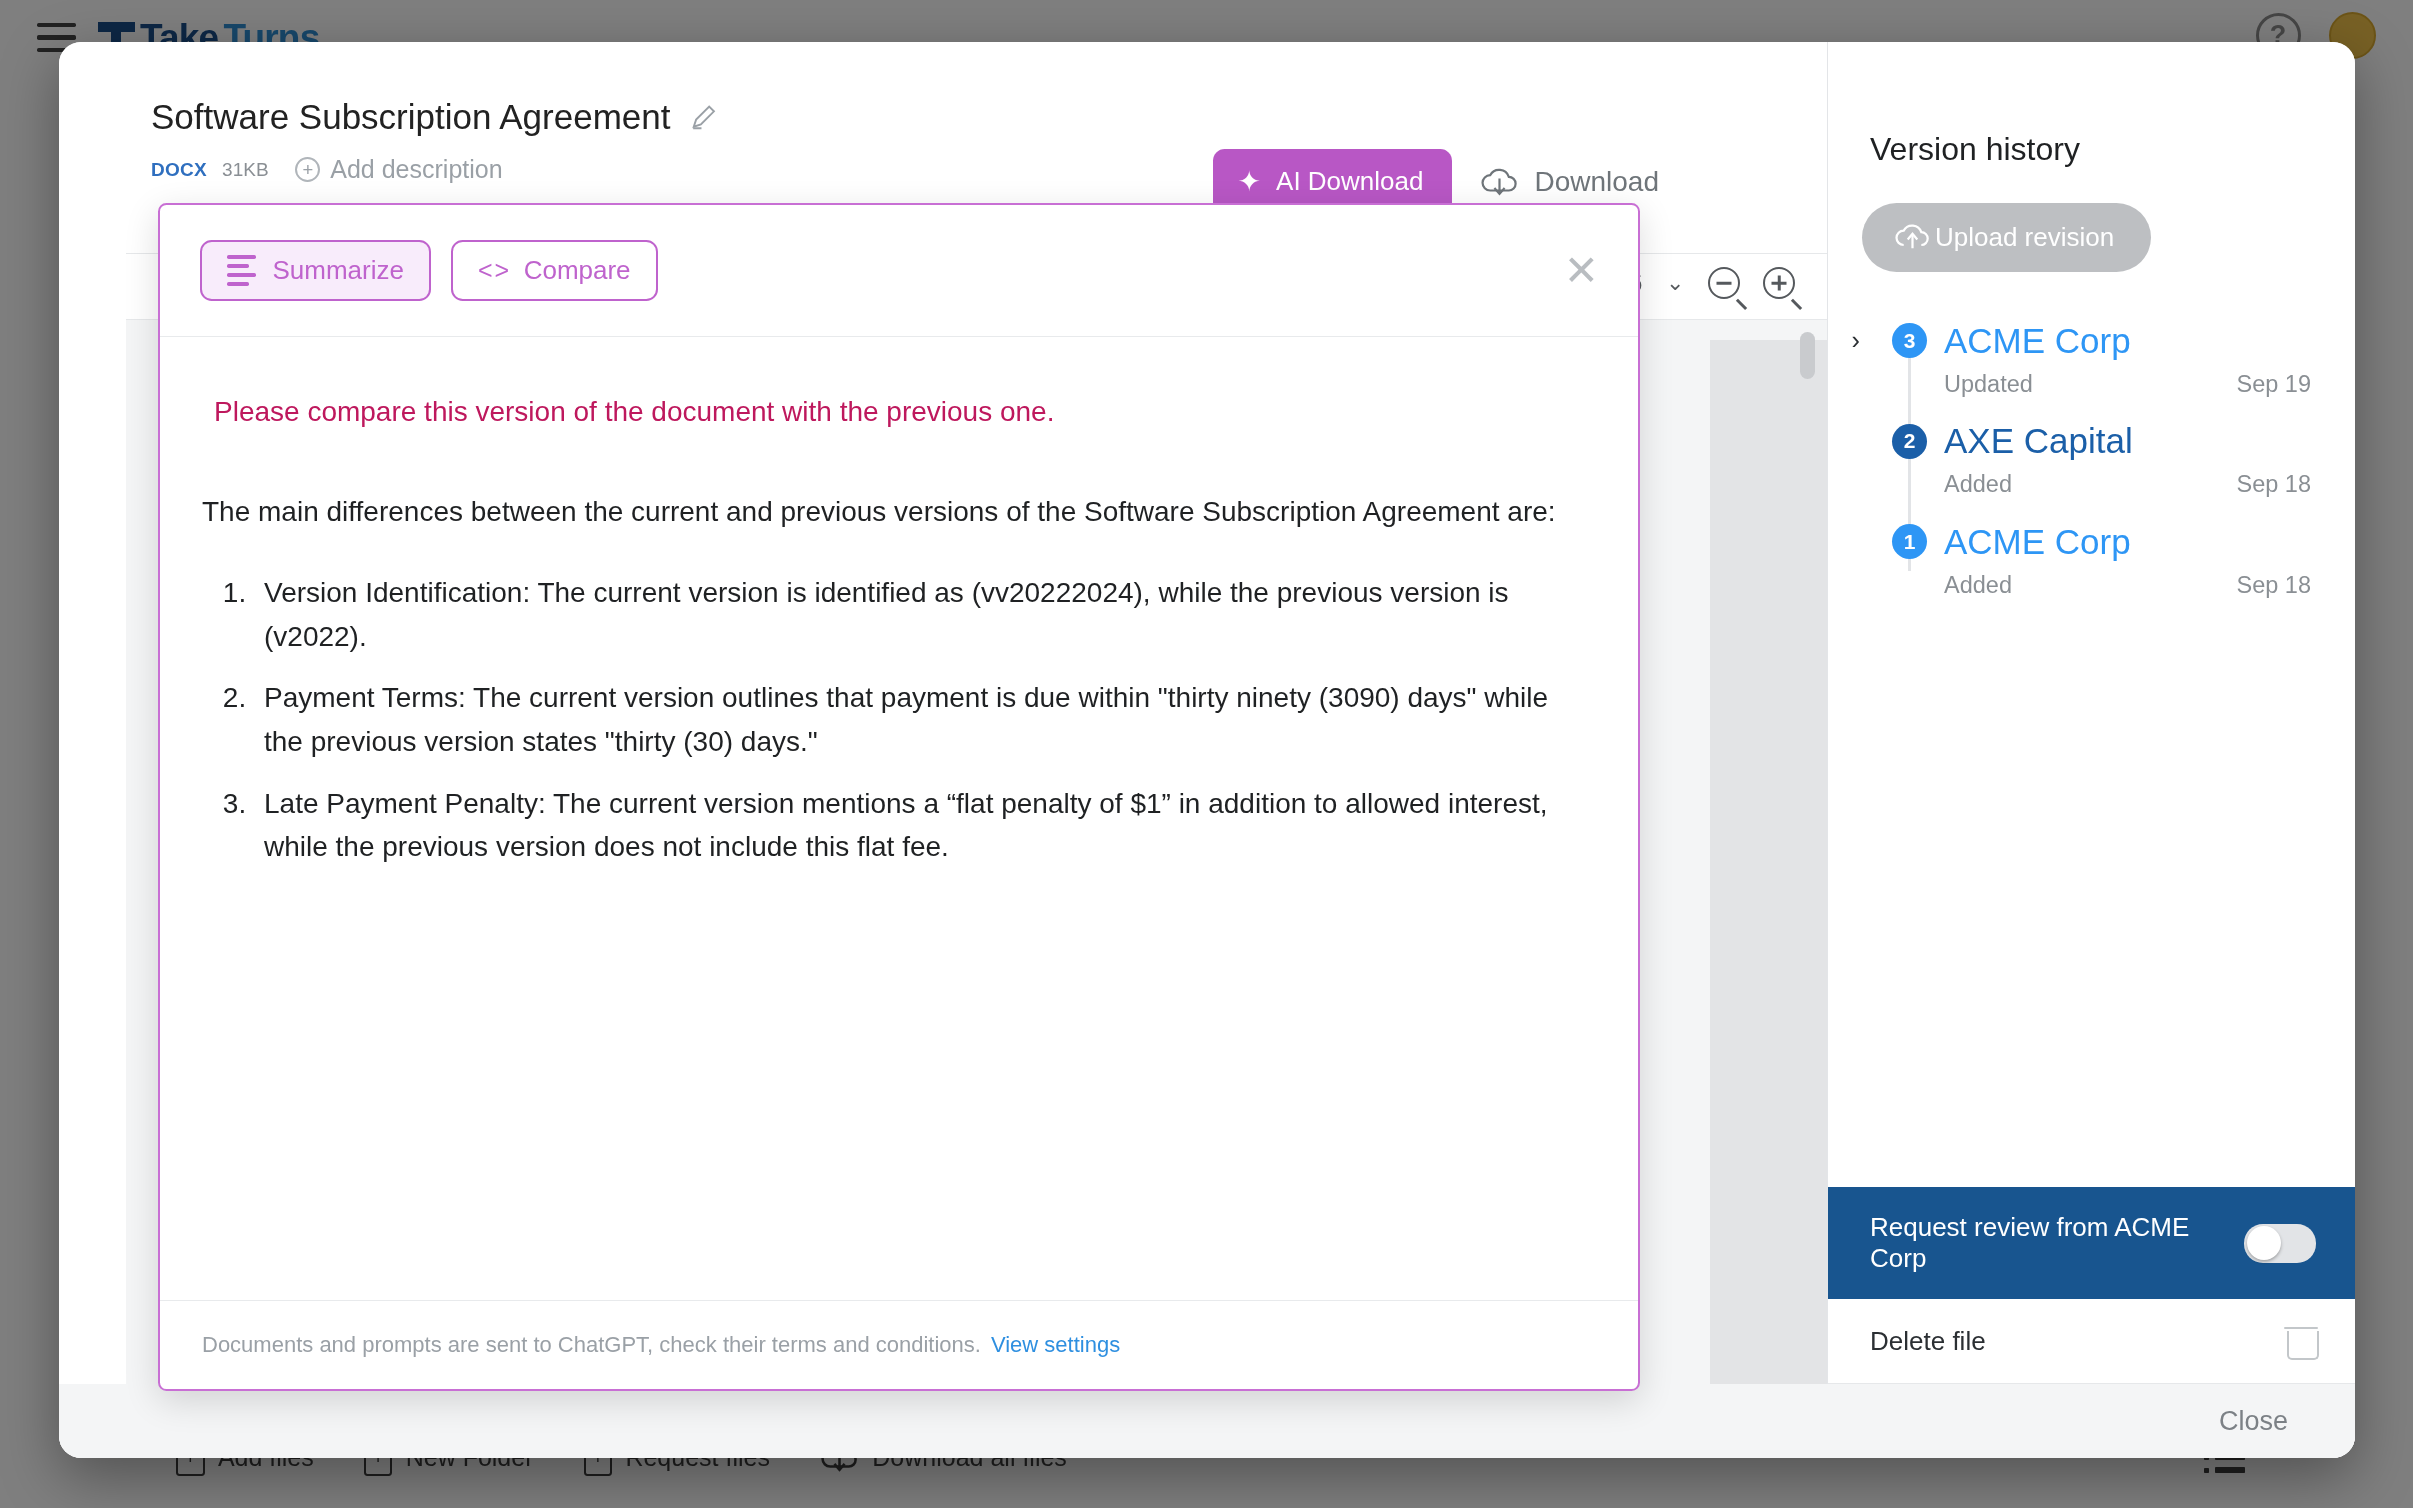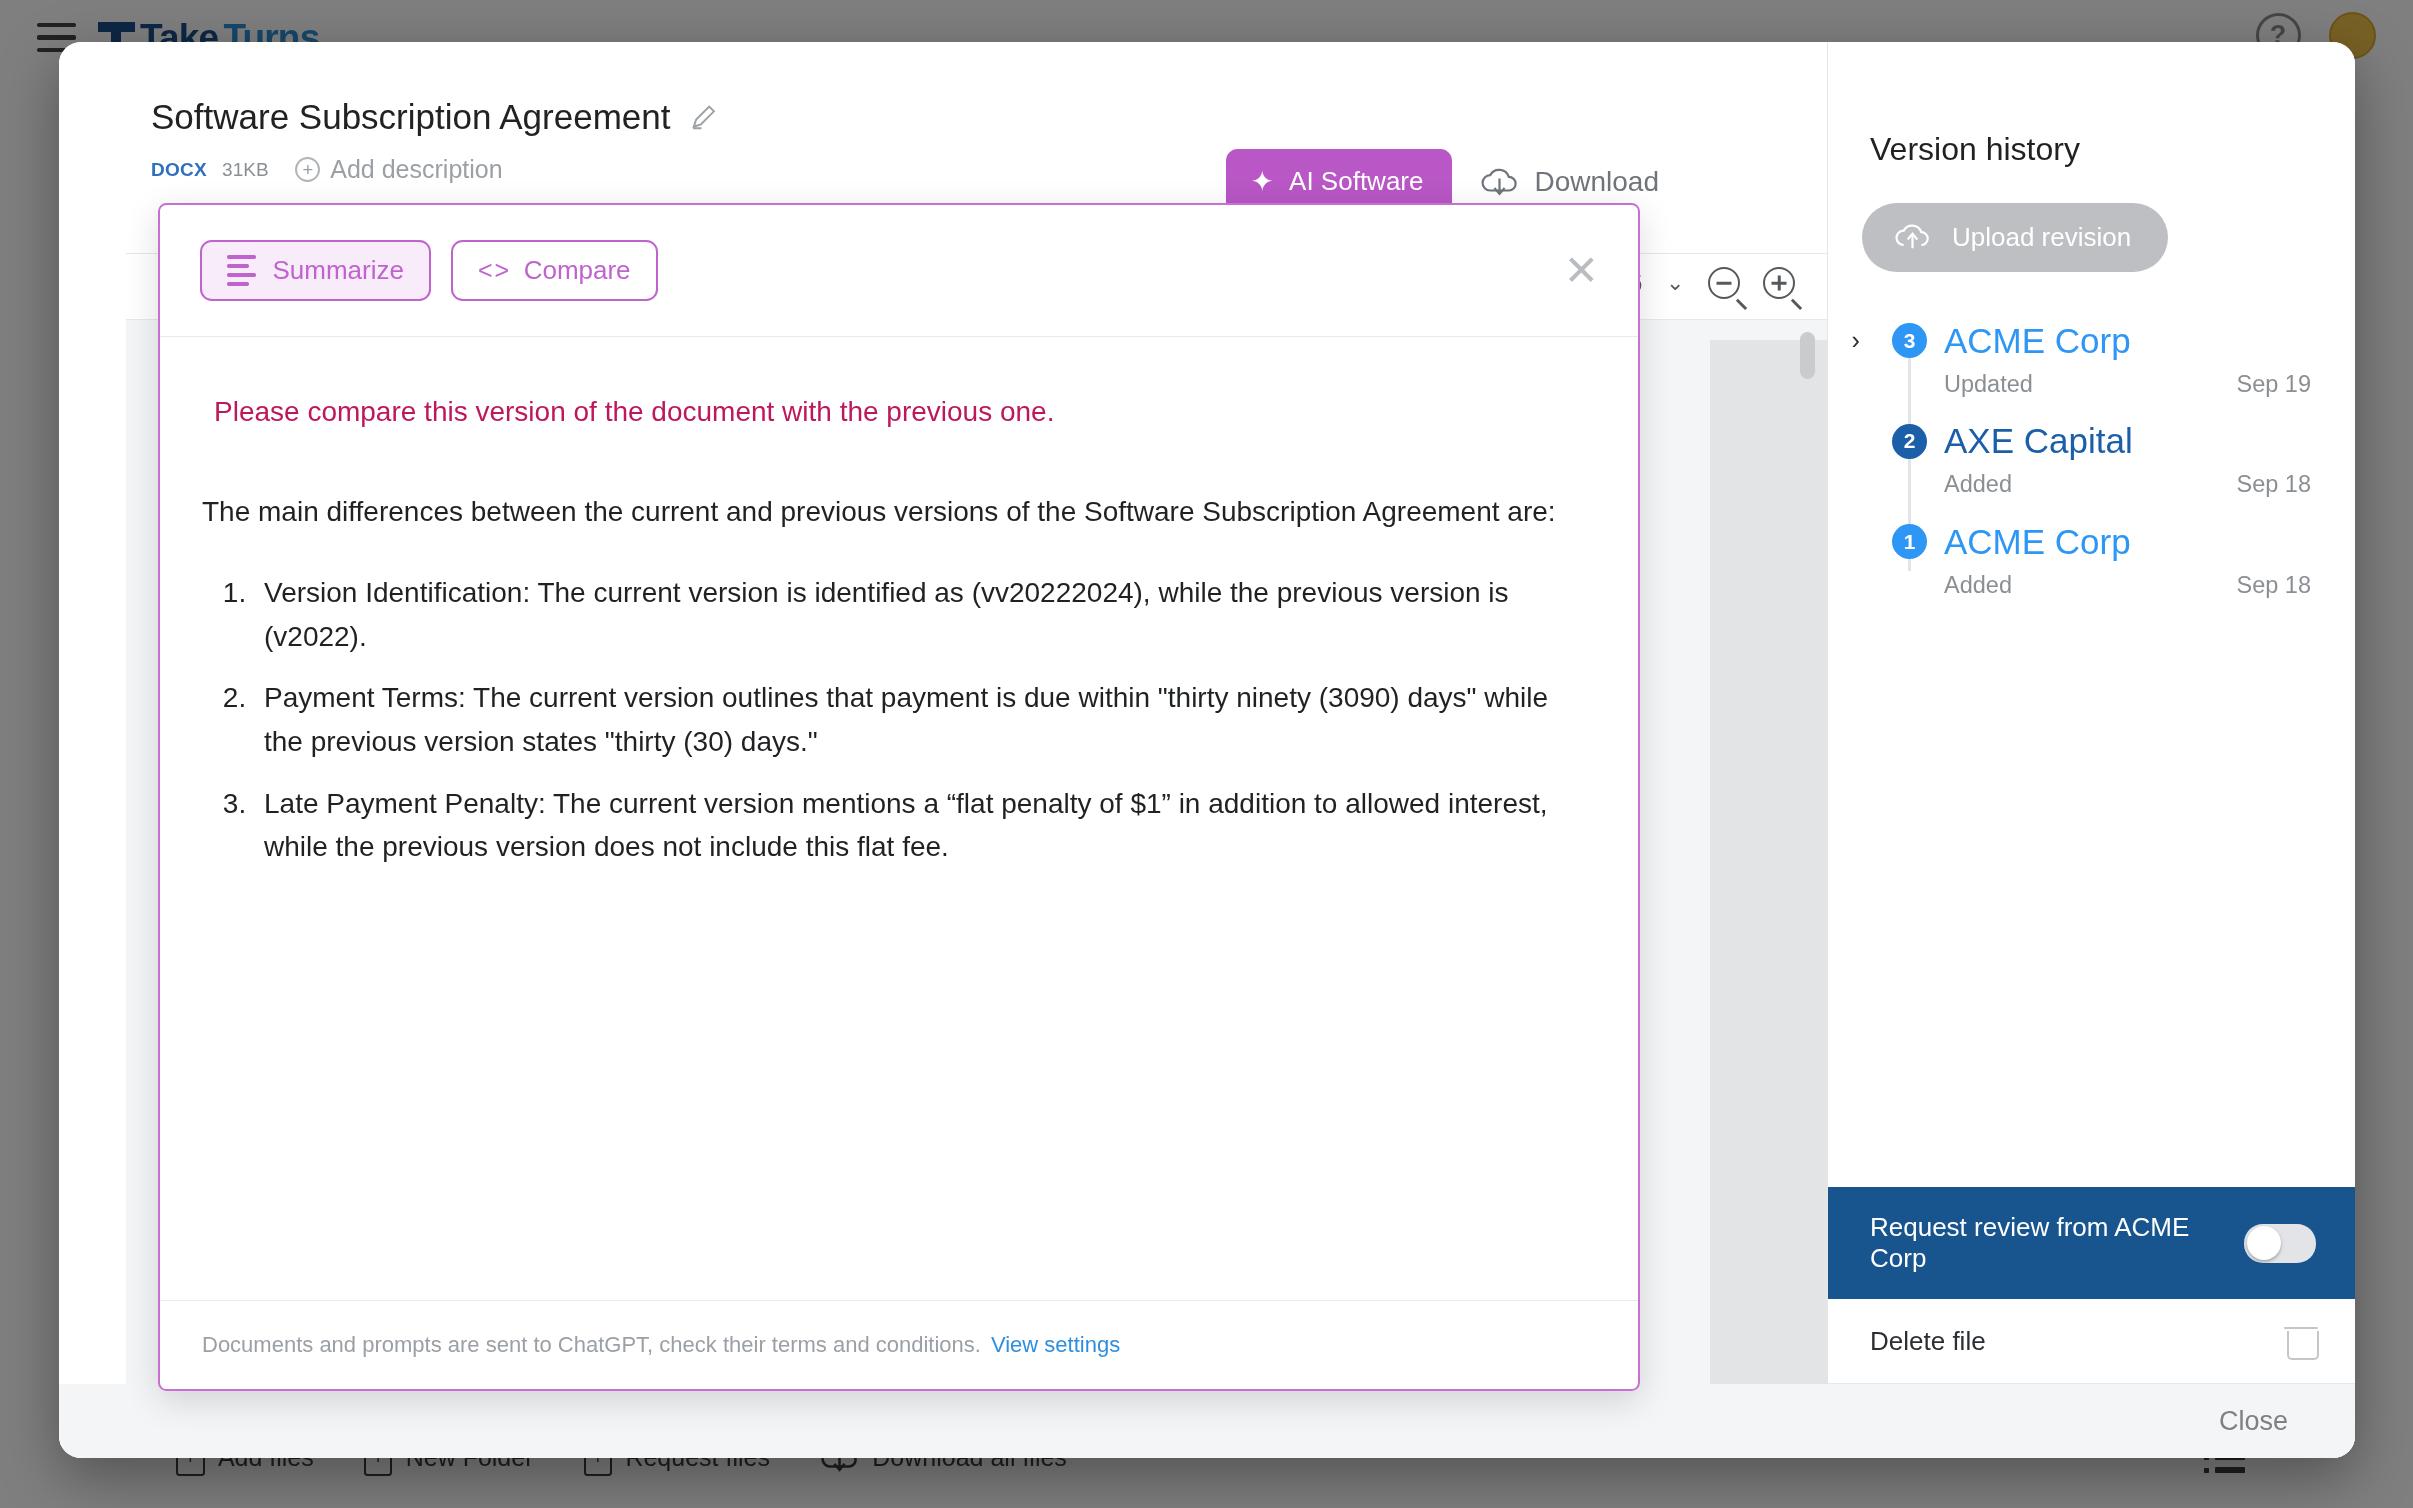--- a/index.html
+++ b/index.html
@@ -232,21 +232,21 @@
     display: flex; align-items: center;
     padding: 0 42px;
     font-size: 22px; color: #9aa0a6;
   }
   #ai-foot a { color: #2e8fe0; text-decoration: none; margin-left: 10px; }
 
   
   #vh-title { padding: 89px 0 0 42px; font-size: 32px; color: #1f2123; }
   #upload-revision {
     margin: 35px 0 0 34px;
-    display: inline-flex; align-items: center; gap: 21px;
+    display: inline-flex; align-items: center; gap: 4px;
     background: #bdbfc2; color: #fff;
     border-radius: 37px; padding: 18.4px 37px 18.4px 32px;
     font-size: 26px; cursor: pointer;
   }
 
   #vh-list { margin-top: 49px; position: relative; }
   .vh-track {
     position: absolute; left: 80px; top: 30px; width: 2.5px; height: 220px;
     background: #e2e4e7;
   }
@@ -379,21 +379,21 @@
         <span class="add-desc">
           <span class="plus-circ">+</span>
           <span>Add description</span>
         </span>
       </div>
     </div>
 
     <div id="file-actions">
       <div id="ai-assistant-btn">
         <span class="sparkle">✦</span>
-        <span>AI Software</span>
+        <span>AI Download</span>
       </div>
       <div id="download-btn">
         <svg width="39" height="34" viewBox="0 0 46 40">
           <path d="M12 30 A9 9 0 0 1 12 12 A12 12 0 0 1 34 14 A8 8 0 0 1 34 30 Z" fill="none" stroke="#6f757a" stroke-width="2.6"></path>
           <line x1="23" y1="16" x2="23" y2="33" stroke="#6f757a" stroke-width="2.6"></line>
           <polyline points="17,27 23,34 29,27" fill="none" stroke="#6f757a" stroke-width="2.6"></polyline>
         </svg>
         <span>Download</span>
       </div>
     </div>

